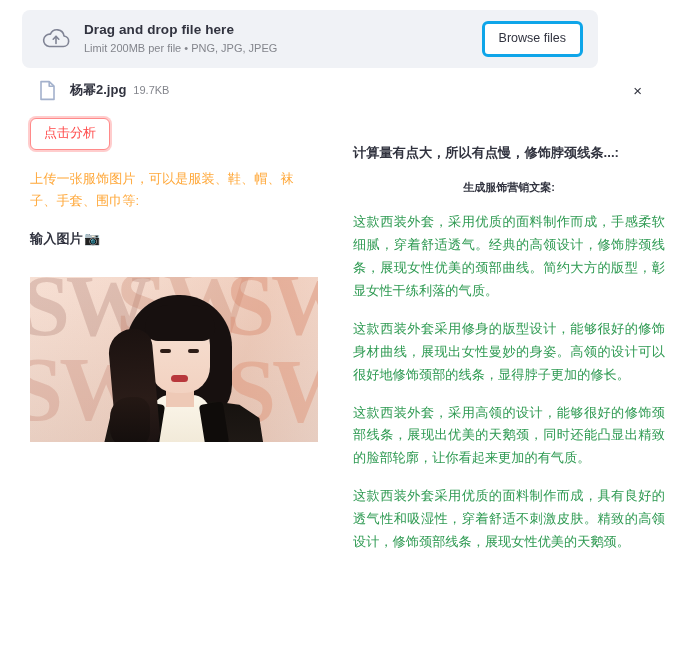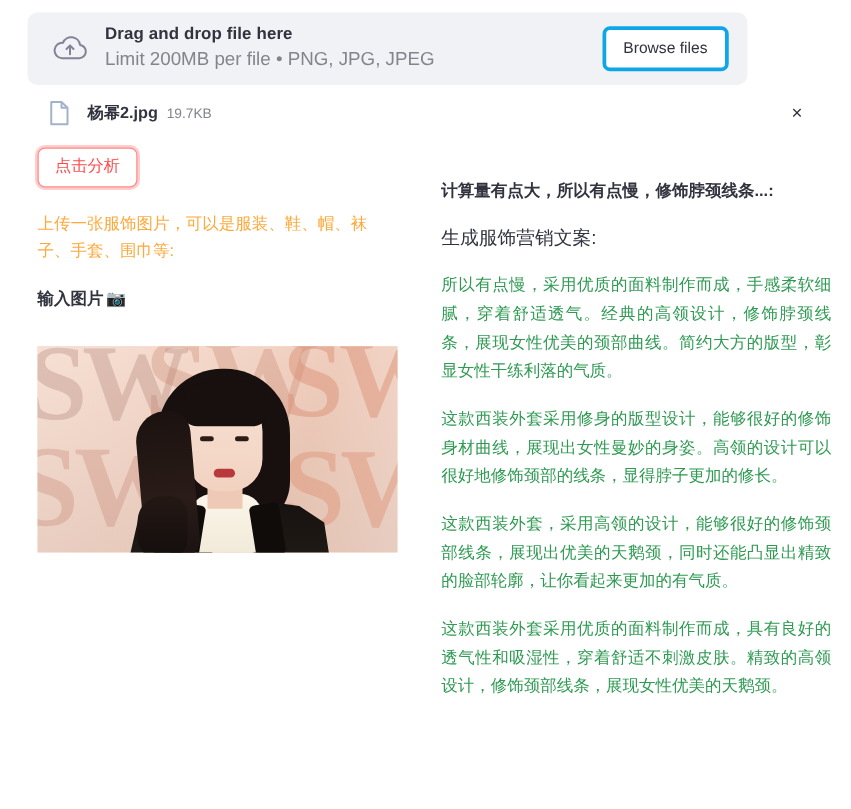--- a/index.html
+++ b/index.html
@@ -48,21 +48,21 @@
     min-width: 0;
   }
   .dz-title {
     font-size: 13.5px;
     font-weight: bold;
     color: #31333f;
     line-height: 1.35;
     letter-spacing: .1px;
   }
   .dz-sub {
-    font-size: 15px;
+    font-size: 11px;
     color: #83858c;
     line-height: 1.5;
     margin-top: 1px;
   }
   .browse-btn {
     flex: 0 0 auto;
     background: #ffffff;
     border: 3px solid #0ea5e9;
     border-radius: 6px;
     color: #31333f;
@@ -302,25 +302,26 @@
 
   
   .note-head {
     font-size: 13.2px;
     font-weight: bold;
     color: #31333f;
     line-height: 1.6;
     margin: 0 0 16px 0;
   }
   .sub-head {
-    font-size: 15px;
-    font-weight: normal;
+    font-size: 11px;
+    font-weight: bold;
     color: #31333f;
     line-height: 1.6;
     margin: 0 0 14px 0;
+    text-align: center;
   }
   .para {
     font-size: 13.2px;
     color: #2e9a52;
     line-height: 1.74;
     margin: 0 0 15px 0;
     text-align: justify;
   }
 </style>
 </head>
@@ -391,21 +392,21 @@
           <div class="fig-hair-left"></div>
           <div class="fig-hair-curl"></div>
         </div>
       </div>
     </div>
 
     <div class="col-right">
       <p class="note-head">计算量有点大，所以有点慢，修饰脖颈线条...:</p>
       <p class="sub-head">生成服饰营销文案:</p>
 
-      <p class="para">所以有点慢，采用优质的面料制作而成，手感柔软细腻，穿着舒适透气。经典的高领设计，修饰脖颈线条，展现女性优美的颈部曲线。简约大方的版型，彰显女性干练利落的气质。</p>
+      <p class="para">这款西装外套，采用优质的面料制作而成，手感柔软细腻，穿着舒适透气。经典的高领设计，修饰脖颈线条，展现女性优美的颈部曲线。简约大方的版型，彰显女性干练利落的气质。</p>
       <p class="para">这款西装外套采用修身的版型设计，能够很好的修饰身材曲线，展现出女性曼妙的身姿。高领的设计可以很好地修饰颈部的线条，显得脖子更加的修长。</p>
       <p class="para">这款西装外套，采用高领的设计，能够很好的修饰颈部线条，展现出优美的天鹅颈，同时还能凸显出精致的脸部轮廓，让你看起来更加的有气质。</p>
       <p class="para">这款西装外套采用优质的面料制作而成，具有良好的透气性和吸湿性，穿着舒适不刺激皮肤。精致的高领设计，修饰颈部线条，展现女性优美的天鹅颈。</p>
 
     </div>
 
   </div>
 </div>
 
 </body></html>

